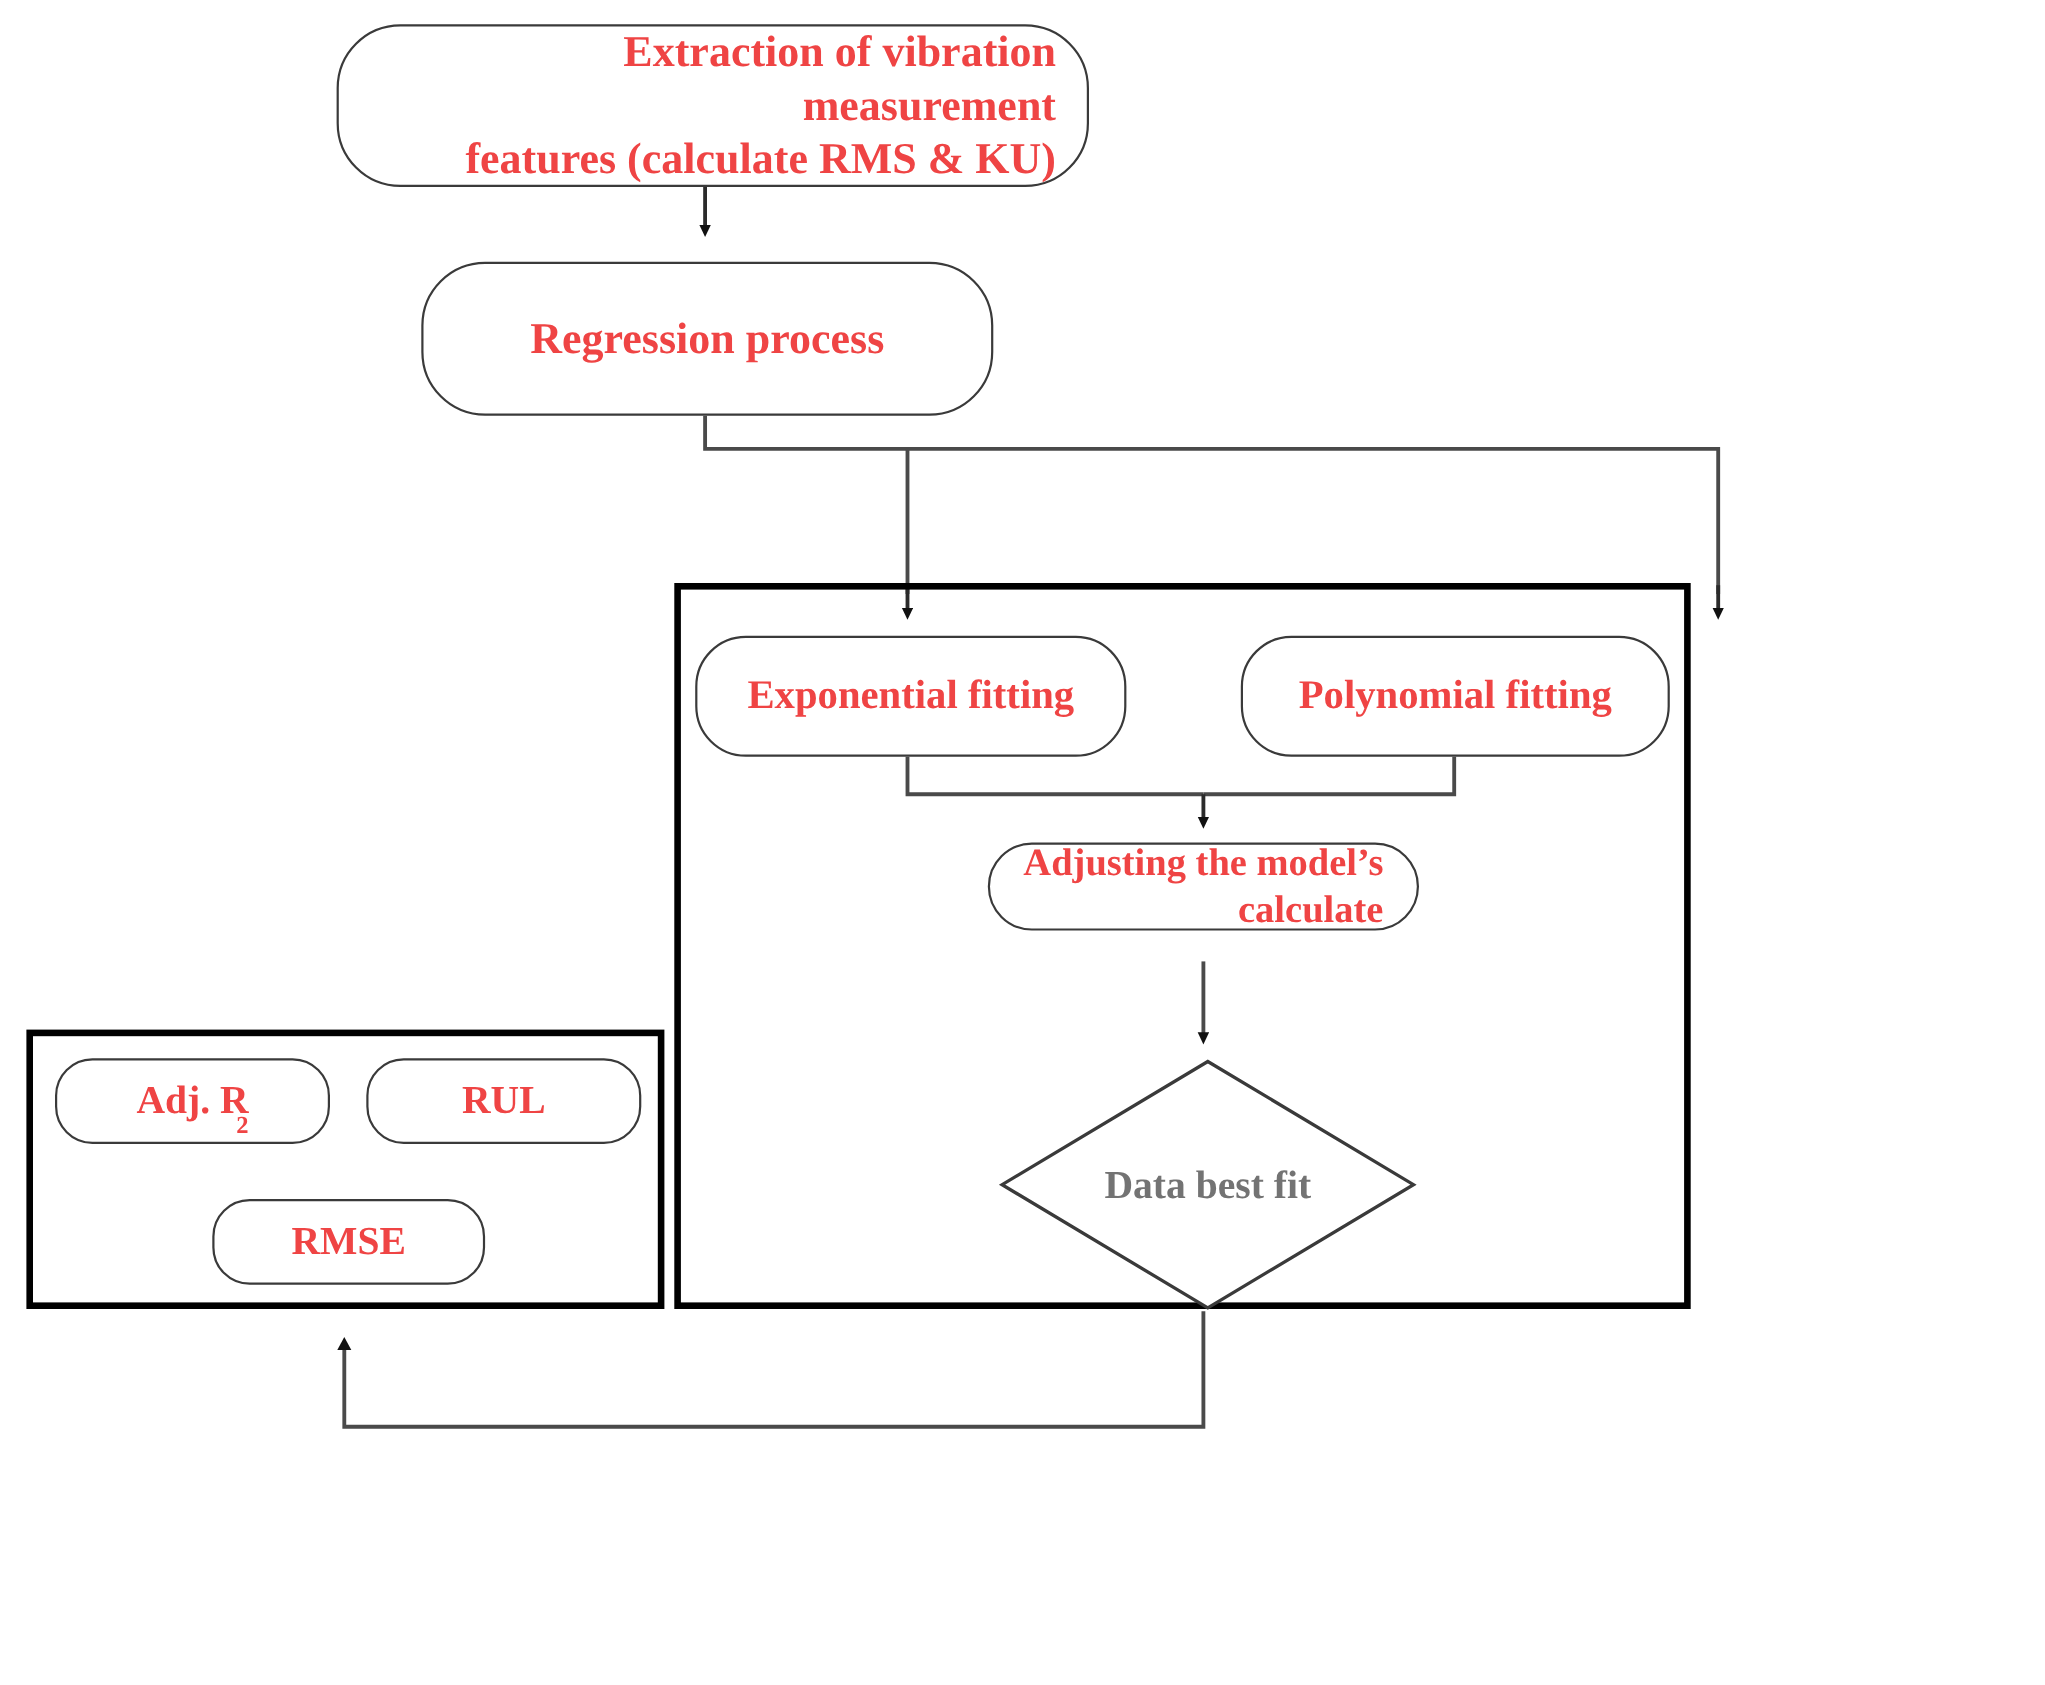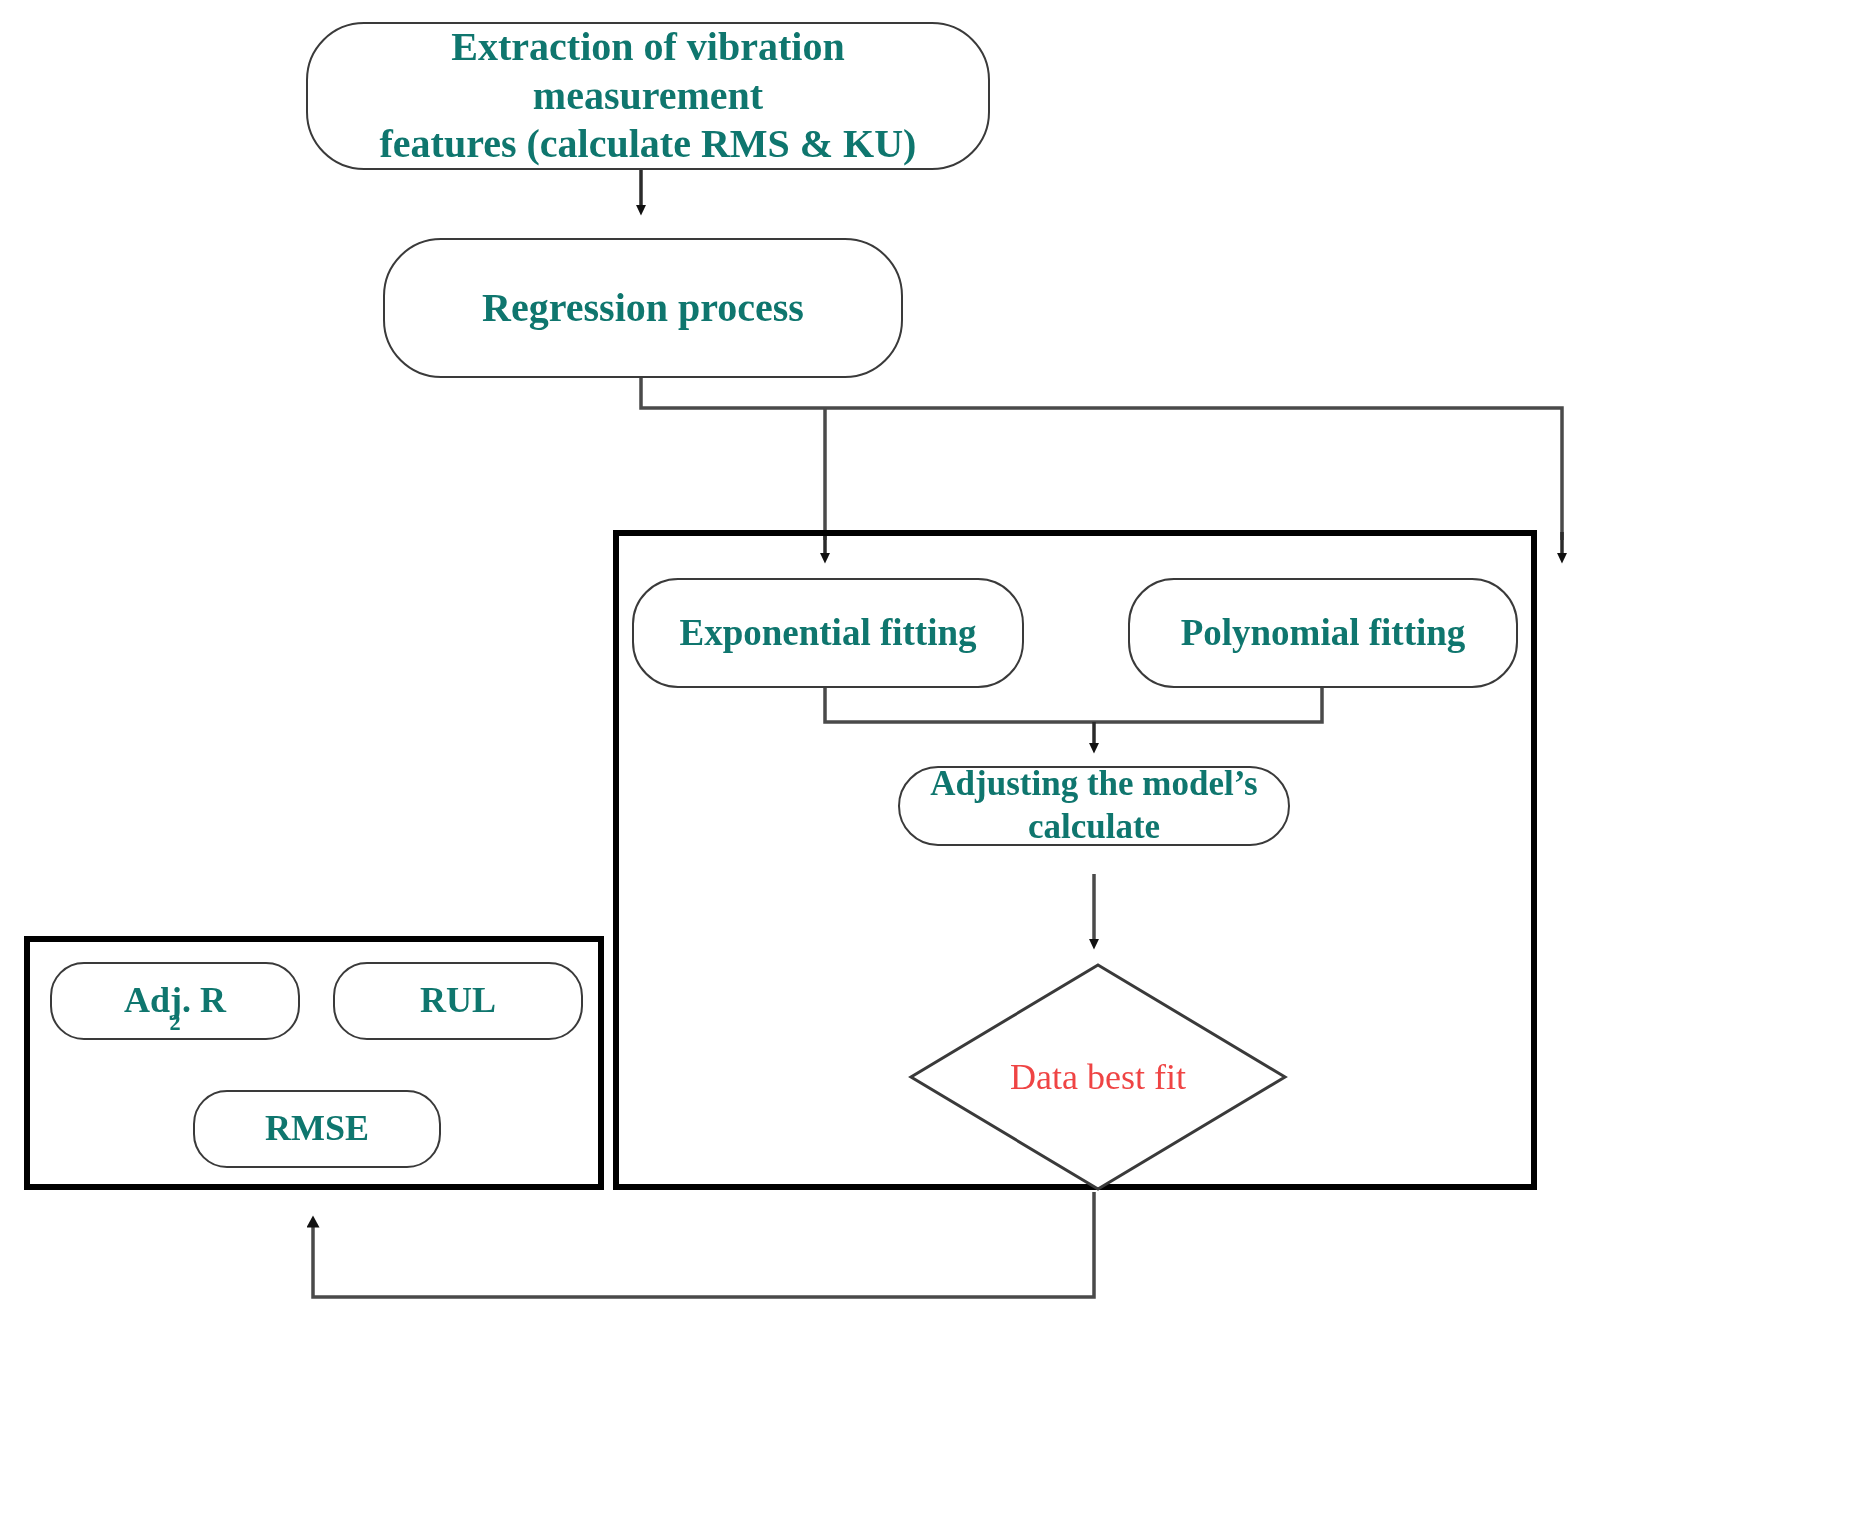--- a/index.html
+++ b/index.html
@@ -28,22 +28,22 @@
   }
   .node {
     position: absolute;
     box-sizing: border-box;
     border: 2.5px solid #3a3a3a;
     border-radius: 44px;
     background: #ffffff;
     display: flex;
     align-items: center;
     justify-content: center;
-    text-align: center;
-    color: #0f766e;
+    text-align: right;
+    color: #ef4444;
     font-weight: bold;
     line-height: 1.22;
     z-index: 3;
   }
   .node span {
     display: block;
     padding: 0 14px;
   }
   .group-box {
     position: absolute;
@@ -60,22 +60,22 @@
     justify-content: center;
   }
   .diamond-wrap svg {
     position: absolute;
     left: 0;
     top: 0;
   }
   .diamond-label {
     position: relative;
     z-index: 2;
-    font-weight: normal;
-    color: #ef4444;
+    font-weight: bold;
+    color: #737373;
     text-align: center;
   }
   .sup {
     font-size: 0.62em;
     vertical-align: super;
     line-height: 0;
   }
   
   #node-extraction { left: 306px;  top: 22px;   width: 684px;  height: 148px;  font-size: 40px; border-radius: 58px; }
   #node-regression { left: 383px;  top: 238px;  width: 520px;  height: 140px;  font-size: 40px; border-radius: 58px; }

